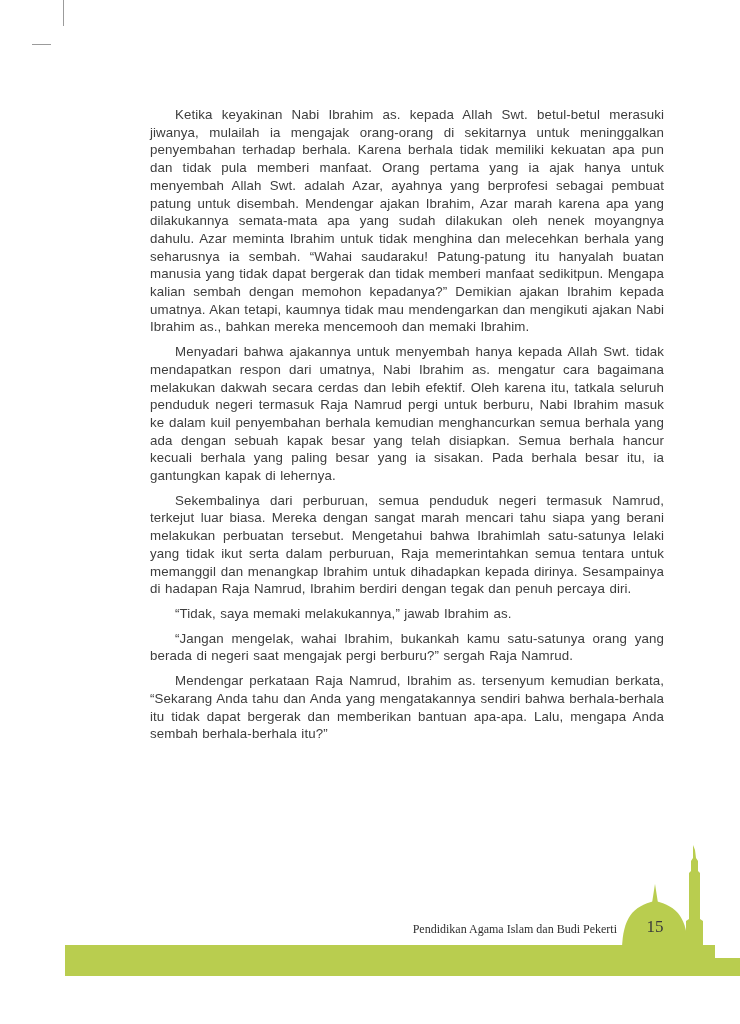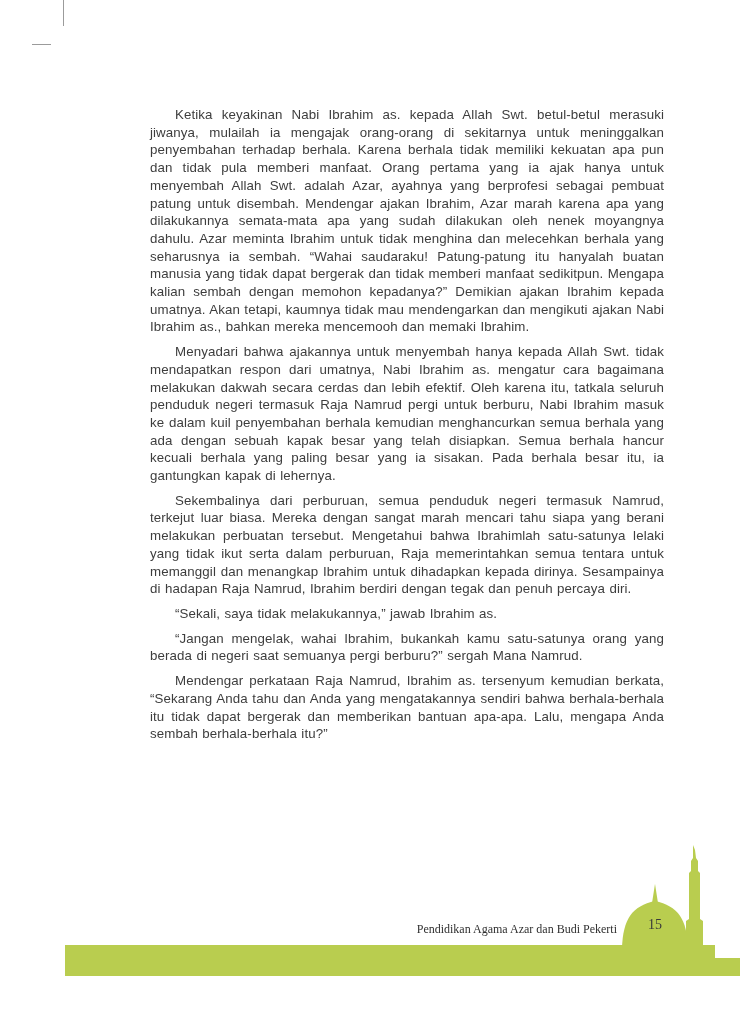--- a/index.html
+++ b/index.html
@@ -54,21 +54,21 @@
     white-space: nowrap;
   }
   .page-number {
     position: absolute;
     left: 605px;
     top: 917px;
     width: 36px;
     text-align: center;
     z-index: 3;
     font-family: "Liberation Serif", serif;
-    font-size: 14px;
+    font-size: 17px;
     color: #3a3a3a;
   }
 
   
   .bottom-decoration {
     position: absolute;
     left: 0;
     top: 0;
     width: 740px;
     height: 1024px;
@@ -87,26 +87,26 @@
   <div class="crop-mark cm-tr-h"></div>
   <div class="crop-mark cm-bl-h"></div>
   <div class="crop-mark cm-bl-v"></div>
   <div class="crop-mark cm-br-h"></div>
   <div class="crop-mark cm-br-v"></div>
 
   <main class="text-block">
     <p>Ketika keyakinan Nabi Ibrahim as. kepada Allah Swt. betul-betul merasuki jiwanya, mulailah ia mengajak orang-orang di sekitarnya untuk meninggalkan penyembahan terhadap berhala. Karena berhala tidak memiliki kekuatan apa pun dan tidak pula memberi manfaat. Orang pertama yang ia ajak hanya untuk menyembah Allah Swt. adalah Azar, ayahnya yang berprofesi sebagai pembuat patung untuk disembah. Mendengar ajakan Ibrahim, Azar marah karena apa yang dilakukannya semata-mata apa yang sudah dilakukan oleh nenek moyangnya dahulu. Azar meminta Ibrahim untuk tidak menghina dan melecehkan berhala yang seharusnya ia sembah. “Wahai saudaraku! Patung-patung itu hanyalah buatan manusia yang tidak dapat bergerak dan tidak memberi manfaat sedikitpun. Mengapa kalian sembah dengan memohon kepadanya?” Demikian ajakan Ibrahim kepada umatnya. Akan tetapi, kaumnya tidak mau mendengarkan dan mengikuti ajakan Nabi Ibrahim as., bahkan mereka mencemooh dan memaki Ibrahim.</p>
     <p>Menyadari bahwa ajakannya untuk menyembah hanya kepada Allah Swt. tidak mendapatkan respon dari umatnya, Nabi Ibrahim as. mengatur cara bagaimana melakukan dakwah secara cerdas dan lebih efektif. Oleh karena itu, tatkala seluruh penduduk negeri termasuk Raja Namrud pergi untuk berburu, Nabi Ibrahim masuk ke dalam kuil penyembahan berhala kemudian menghancurkan semua berhala yang ada dengan sebuah kapak besar yang telah disiapkan. Semua berhala hancur kecuali berhala yang paling besar yang ia sisakan. Pada berhala besar itu, ia gantungkan kapak di lehernya.</p>
     <p>Sekembalinya dari perburuan, semua penduduk negeri termasuk Namrud, terkejut luar biasa. Mereka dengan sangat marah mencari tahu siapa yang berani melakukan perbuatan tersebut. Mengetahui bahwa Ibrahimlah satu-satunya lelaki yang tidak ikut serta dalam perburuan, Raja memerintahkan semua tentara untuk memanggil dan menangkap Ibrahim untuk dihadapkan kepada dirinya. Sesampainya di hadapan Raja Namrud, Ibrahim berdiri dengan tegak dan penuh percaya diri.</p>
-    <p>“Sekali, saya tidak melakukannya,” jawab Ibrahim as.</p>
-    <p>“Jangan mengelak, wahai Ibrahim, bukankah kamu satu-satunya orang yang berada di negeri saat semuanya pergi berburu?” sergah Mana Namrud.</p>
+    <p>“Tidak, saya memaki melakukannya,” jawab Ibrahim as.</p>
+    <p>“Jangan mengelak, wahai Ibrahim, bukankah kamu satu-satunya orang yang berada di negeri saat mengajak pergi berburu?” sergah Raja Namrud.</p>
     <p>Mendengar perkataan Raja Namrud, Ibrahim as. tersenyum kemudian berkata, “Sekarang Anda tahu dan Anda yang mengatakannya sendiri bahwa berhala-berhala itu tidak dapat bergerak dan memberikan bantuan apa-apa. Lalu, mengapa Anda sembah berhala-berhala itu?”</p>
   </main>
 
-  <div class="footer-title">Pendidikan Agama Azar dan Budi Pekerti</div>
+  <div class="footer-title">Pendidikan Agama Islam dan Budi Pekerti</div>
   <div class="page-number">15</div>
 
   <svg class="bottom-decoration" viewBox="0 0 740 1024" xmlns="http://www.w3.org/2000/svg" aria-hidden="true">
 
     <rect x="33" y="945" width="650" height="57" fill="#b9cd4f"></rect>
 
     <rect x="672" y="958" width="49" height="45" fill="#b9cd4f"></rect>
 
     <path fill="#b9cd4f" d="M590,948 C591,919 600,906 623,901 C646,906 655,919 656,948 Z"></path>
 

